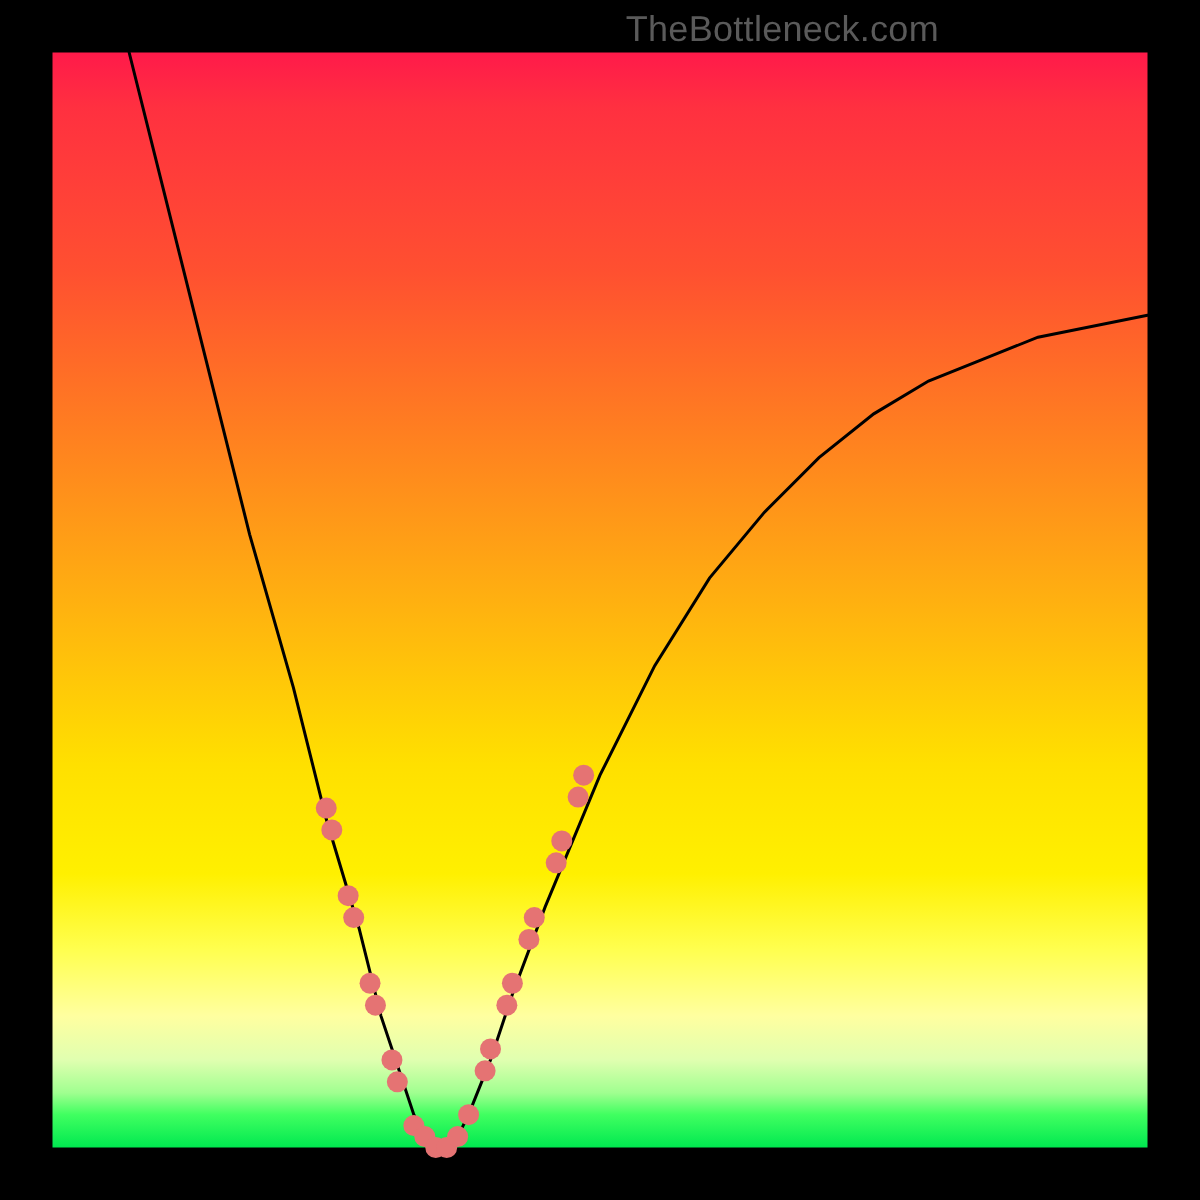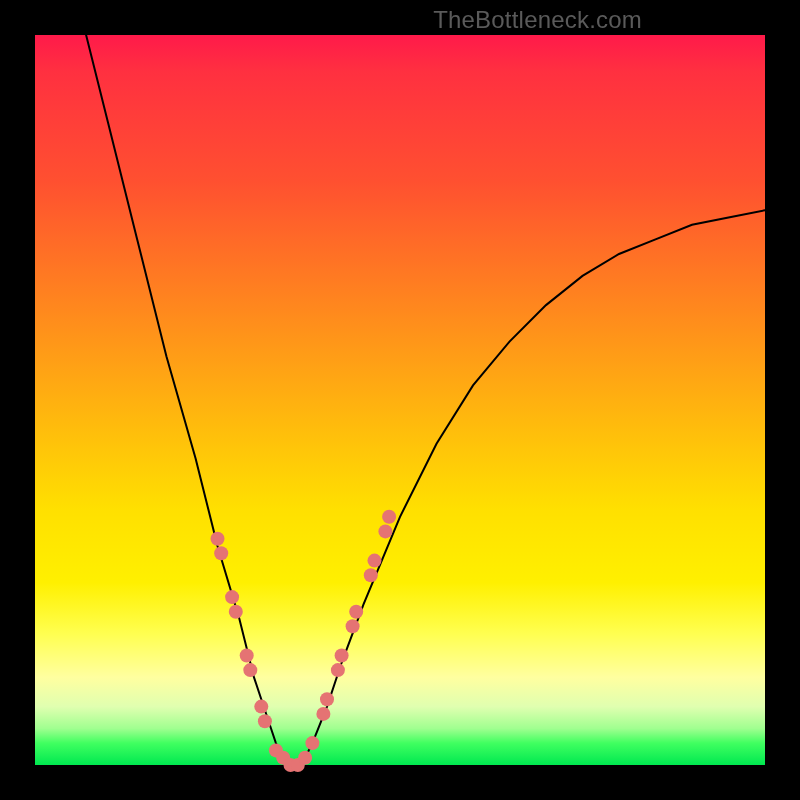--- a/index.html
+++ b/index.html
@@ -7,21 +7,20 @@
     padding: 0;
     width: 800px;
     height: 800px;
     background: #000000;
     overflow: hidden;
   }
   .chart-container {
     position: relative;
     width: 636px;
     height: 800px;
-    padding-left: 16px;
   }
   .plot-area {
     position: absolute;
     left: 35px;
     top: 35px;
     width: 730px;
     height: 730px;
     background: linear-gradient(to bottom,
       #ff1a4a 0%,
       #ff3040 5%,

